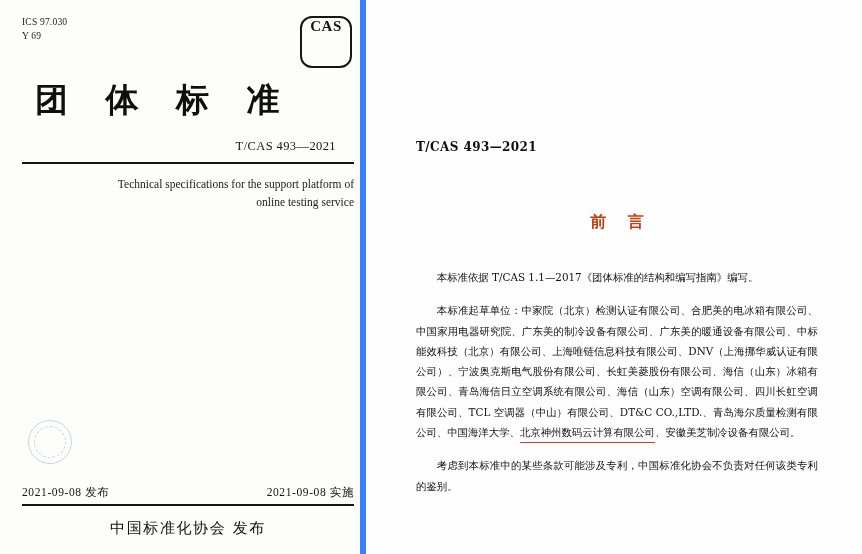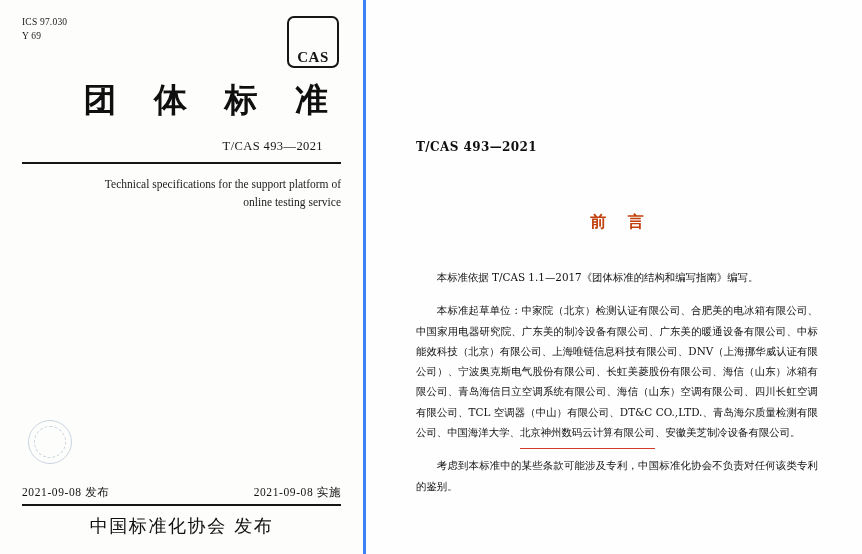--- a/index.html
+++ b/index.html
@@ -22,58 +22,58 @@
     background: #fdfdfc;
   }
 
   
   .cover-page {
     position: relative;
     width: 366px;
     height: 554px;
     background: #fdfdfb;
     box-sizing: border-box;
-    padding: 14px 22px 0 22px;
-    border-right: 3px solid #3b82f6;
+    padding: 14px 6px 0 22px;
+    border-right: 6px solid #3b82f6;
   }
   .cover-inner {
     position: relative;
     height: 100%;
   }
   .ics-block {
     font-family: "Liberation Serif", serif;
     font-size: 9.5px;
     line-height: 1.45;
     letter-spacing: .2px;
     color: #1a1a1a;
     margin-top: 2px;
   }
   .cas-logo {
     position: absolute;
     right: 2px;
     top: 0px;
     width: 48px;
     height: 48px;
     border: 2.2px solid #161616;
-    border-radius: 7px;
-    display: flex;
-    align-items: flex-end;
+    border-radius: 12px;
+    display: flex;
+    align-items: flex-start;
     justify-content: center;
   }
   .cas-logo .cas-text {
     font-family: "Liberation Serif", serif;
     font-weight: bold;
     font-size: 15px;
     letter-spacing: .5px;
     color: #161616;
   }
 
   .big-title {
     margin-top: 34px;
-    text-align: right;
+    text-align: left;
     font-family: "DejaVu Serif", serif;
     font-weight: bold;
     font-size: 33px;
     letter-spacing: 13px;
     text-indent: 13px;
     color: #0f0f0f;
   }
   .std-no {
     margin-top: 16px;
     text-align: right;
@@ -151,21 +151,21 @@
     height: 2.2px;
     background: #151515;
   }
   .issuer {
     position: absolute;
     left: 0;
     right: 0;
     bottom: 18px;
     text-align: center;
     font-family: "DejaVu Serif", serif;
-    font-size: 18px;
+    font-size: 15px;
     letter-spacing: 1.6px;
     color: #111;
   }
 
   
   .text-page {
     position: relative;
     width: 496px;
     height: 554px;
     background: #fefefe;
@@ -197,21 +197,21 @@
     line-height: 1.95;
     color: #121212;
     text-align: justify;
   }
   .body-text p {
     margin: 13px 0 11px 0;
     text-indent: 2em;
   }
   .hl-underline {
     border-bottom: 1.4px solid #d33b2c;
-    padding-bottom: 10px;
+    padding-bottom: 4px;
   }
 </style>
 </head>
 <body>
 
 <div class="page-wrap">
 
   <div class="cover-page">
     <div class="cover-inner">
 

